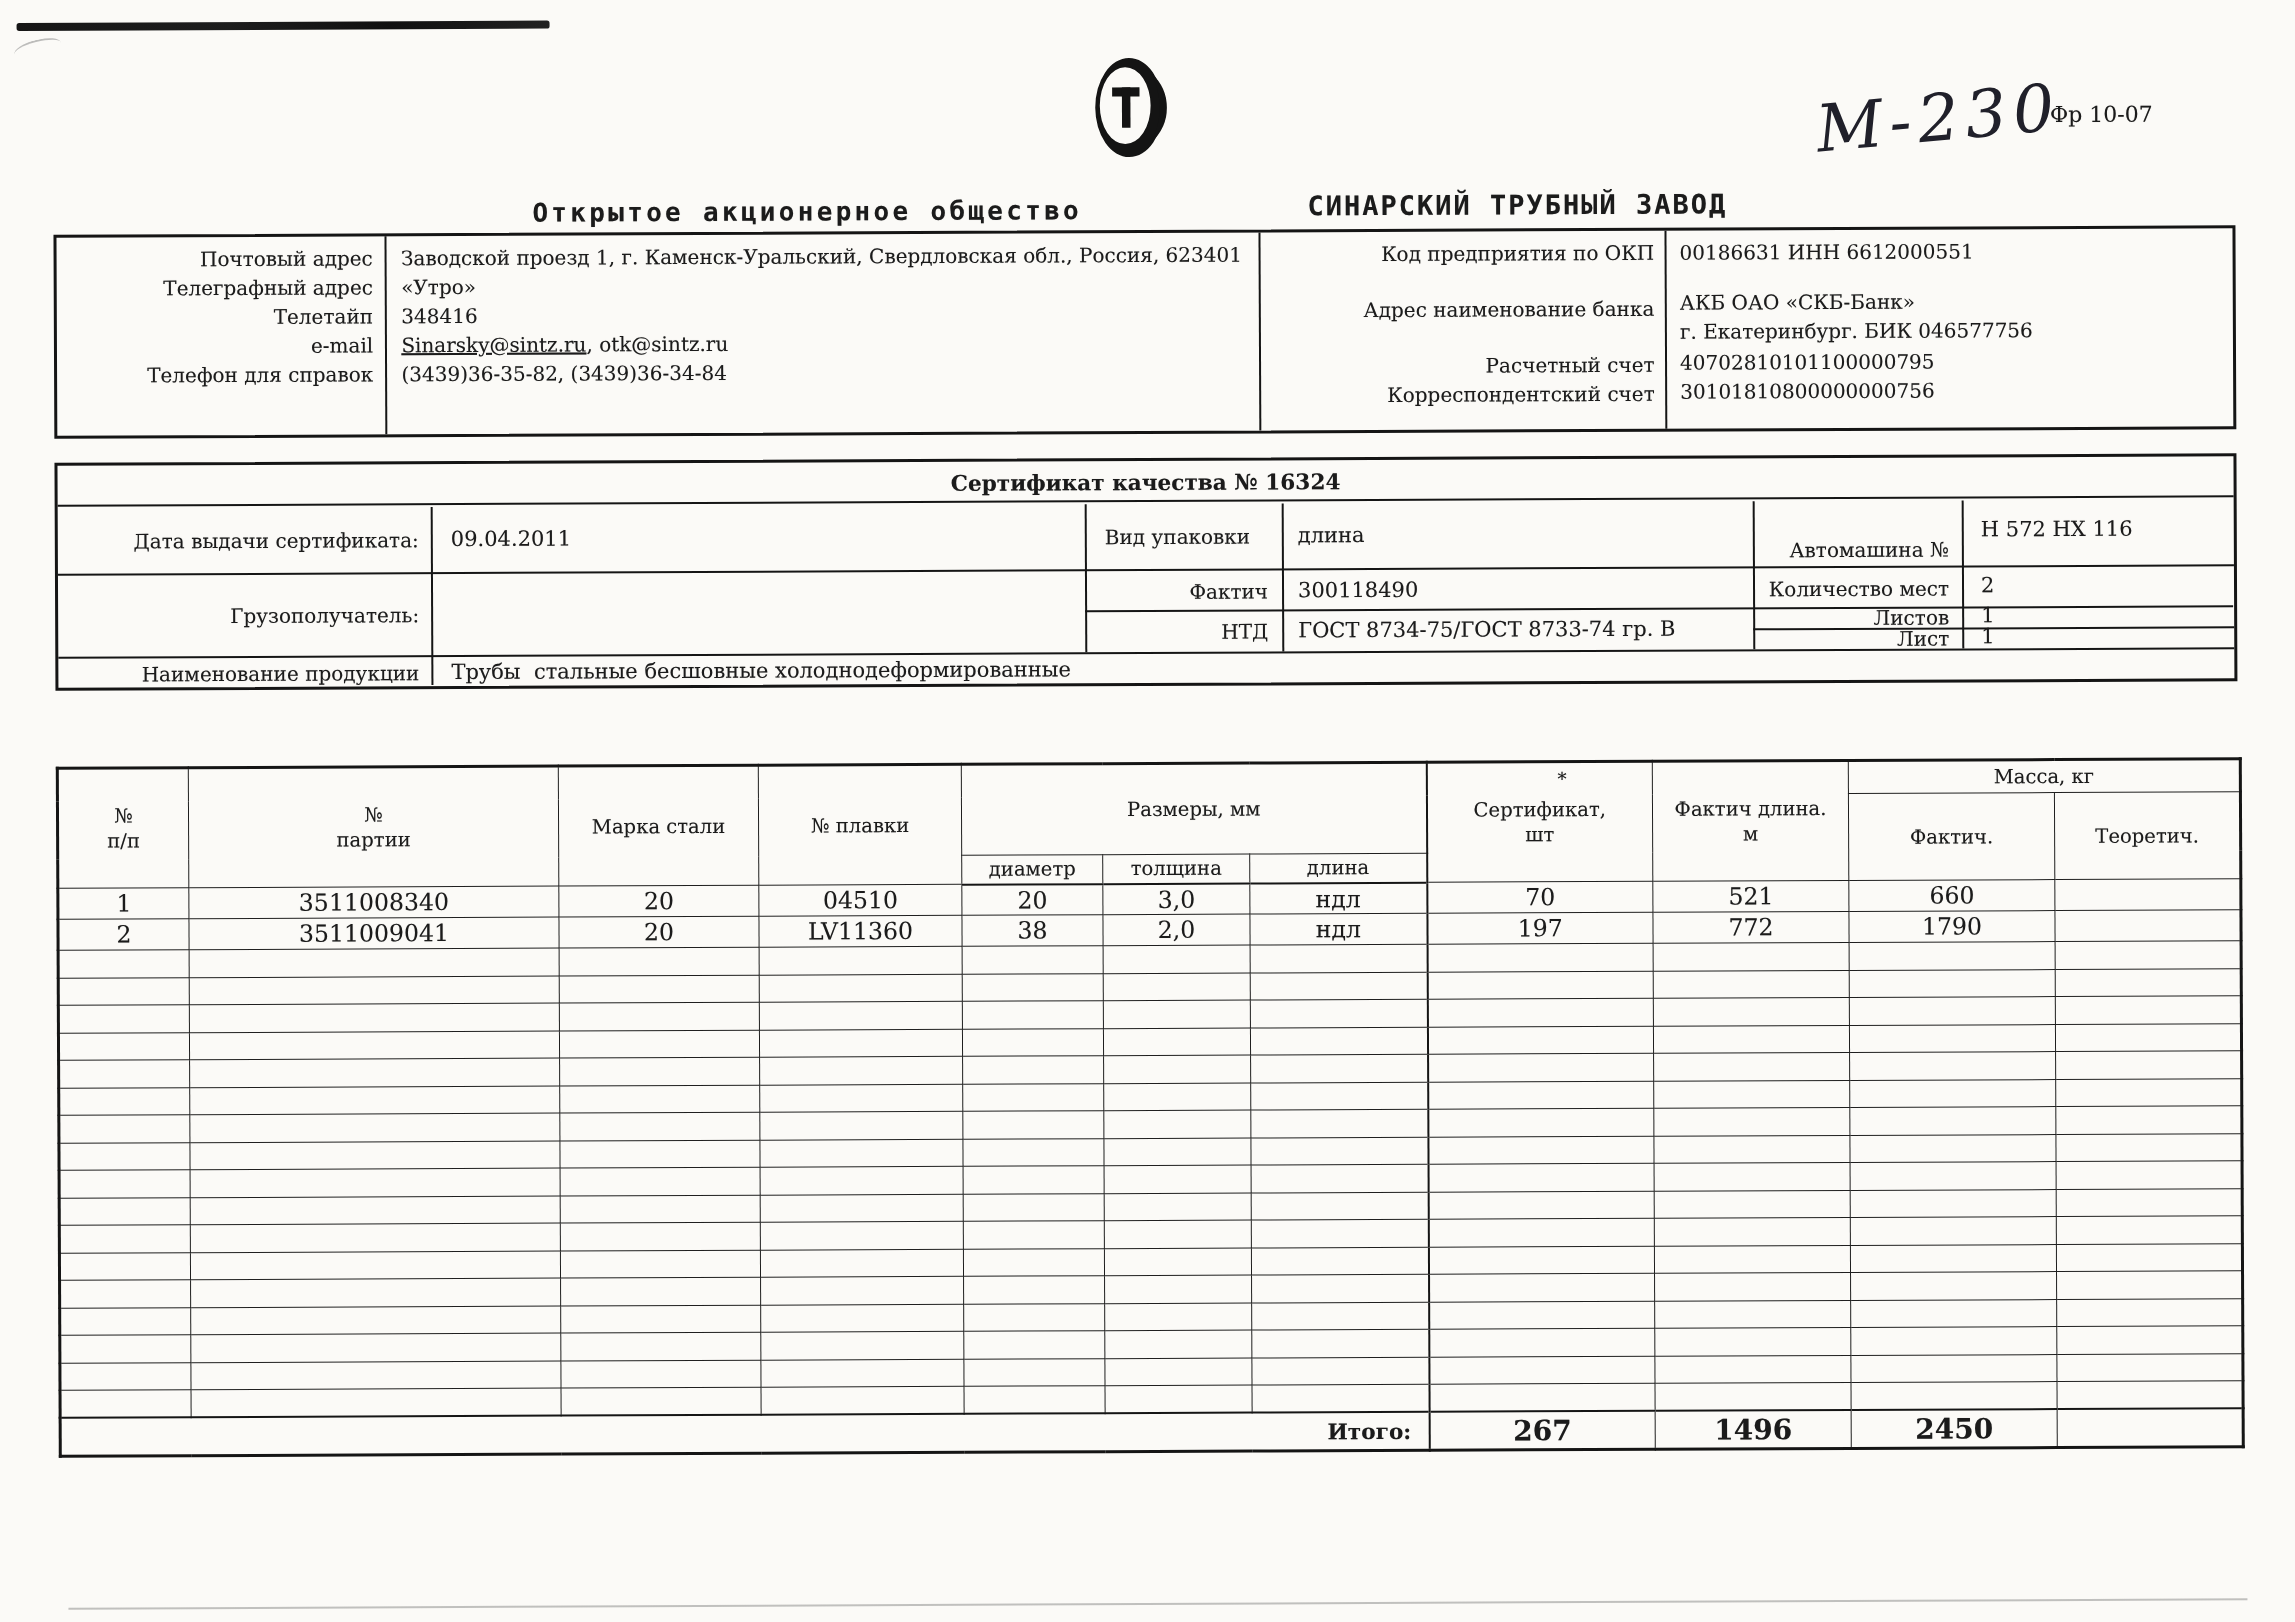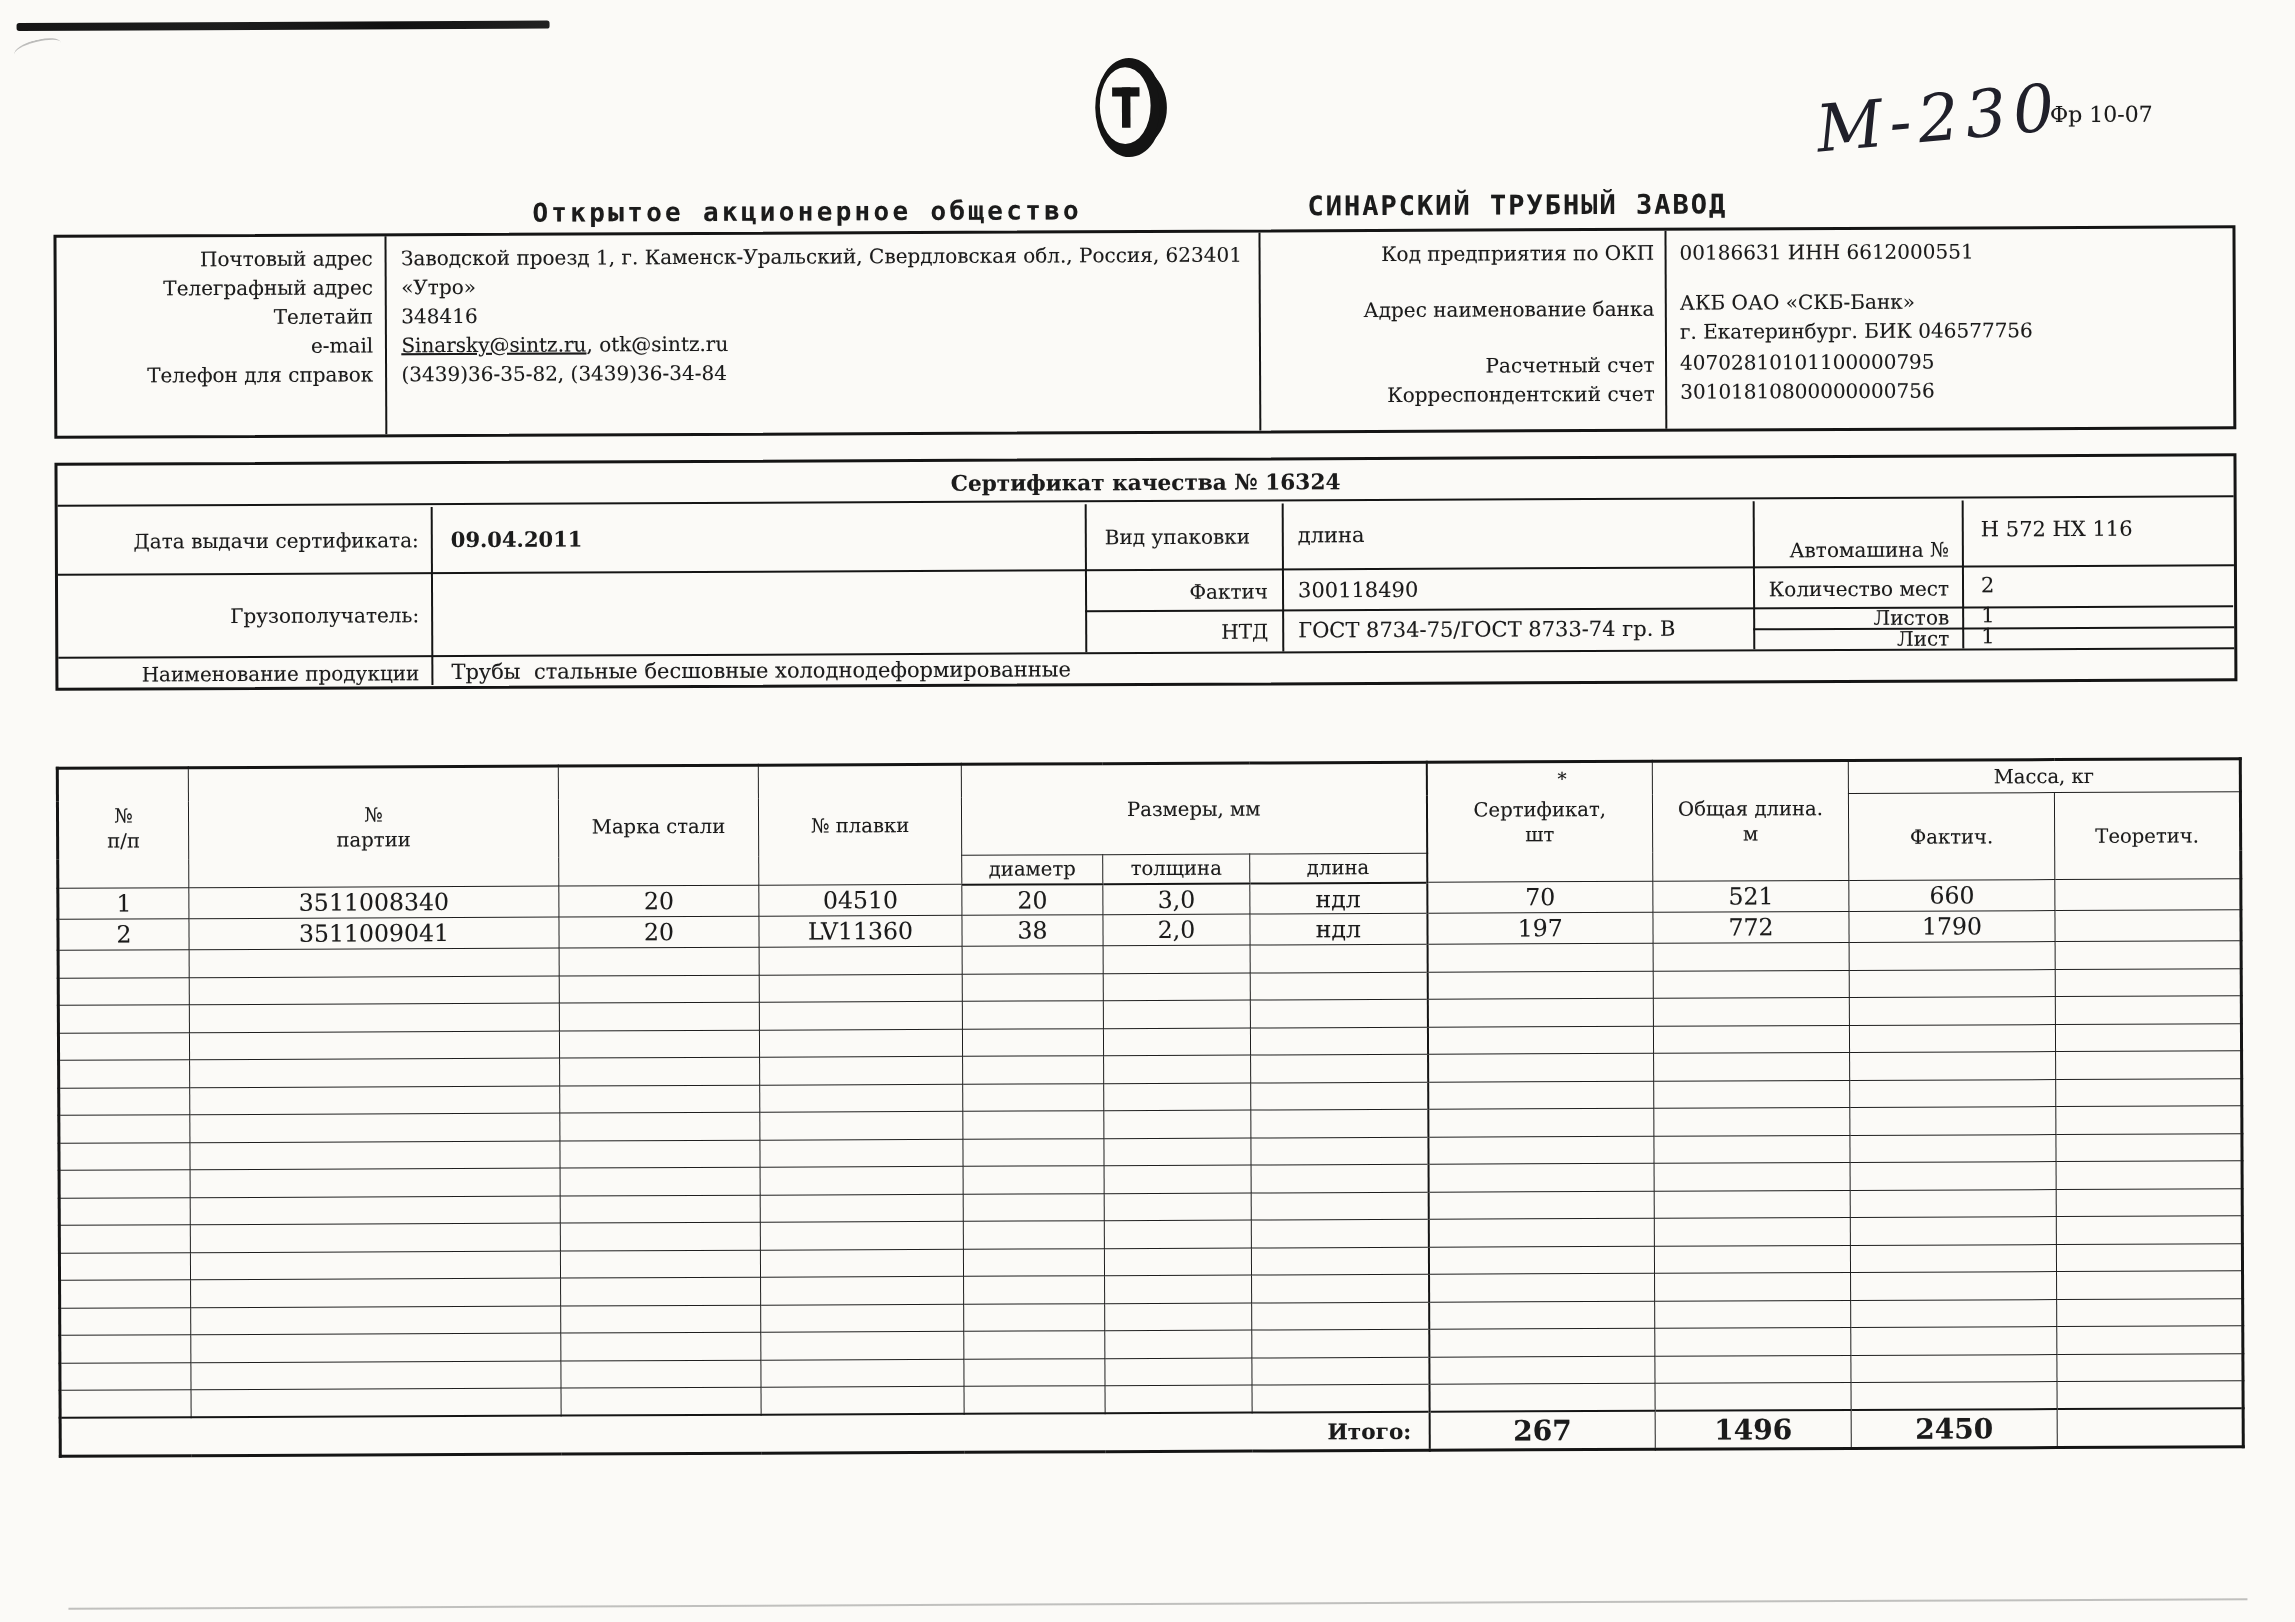--- a/index.html
+++ b/index.html
@@ -37,21 +37,21 @@
   .mt42{margin-top:27.5px;} .mt41{margin-top:27px;} .mt32{margin-top:21px;} .mt4{margin-top:2.6px;}
 
   
   .cert{position:absolute;left:56px;top:458px;width:2182px;height:228px;border:3.3px solid #151515;}
   .cert-title{position:absolute;left:0;right:0;top:0;height:41px;border-bottom:2.6px solid #151515;
               text-align:center;font-weight:bold;font-size:21.6px;padding-top:8.5px;}
   .cgrid{position:absolute;left:0;right:0;top:43px;bottom:0;}
   .vl,.hl{position:absolute;background:#151515;}
   .txt{position:absolute;font-size:20px;}
   .val{font-size:21px;}
-  .b{font-weight:bold;}
+  .b{font-weight:normal;}
   .ra{text-align:right;}
 
   
   .mt{position:absolute;left:56px;top:762px;width:2182px;border-collapse:collapse;table-layout:fixed;
       border:3.3px solid #151515;}
   .mt th,.mt td{border:1.3px solid #1f1f1f;text-align:center;vertical-align:middle;padding:0;overflow:hidden;}
   .mt th{font-weight:normal;font-size:19.6px;line-height:25px;}
   .mt td{font-size:23.6px;}
   tr.h1{height:33px;} tr.h2{height:58px;} tr.h3{height:29.4px;}
   tr.drow{height:31px;} tr.empty-row{height:27.5px;}
@@ -184,21 +184,21 @@
             </th>
         <th rowspan="3">Марка стали</th>
         <th rowspan="3">№ плавки</th>
         <th colspan="3" rowspan="2">Размеры, мм</th>
         <th rowspan="3" class="qty-th thickL">
           <span class="qty-note">*</span>
           <div>Сертификат,</div>
               <div>шт</div>
         </th>
         <th rowspan="3">
-              <div>Общая длина.</div>
+              <div>Фактич длина.</div>
               <div>м</div>
             </th>
         <th colspan="2">Масса, кг</th>
       </tr>
       <tr class="h2">
         <th rowspan="2">Фактич.</th>
         <th rowspan="2">Теоретич.</th>
       </tr>
       <tr class="h3">
         <th>диаметр</th>

